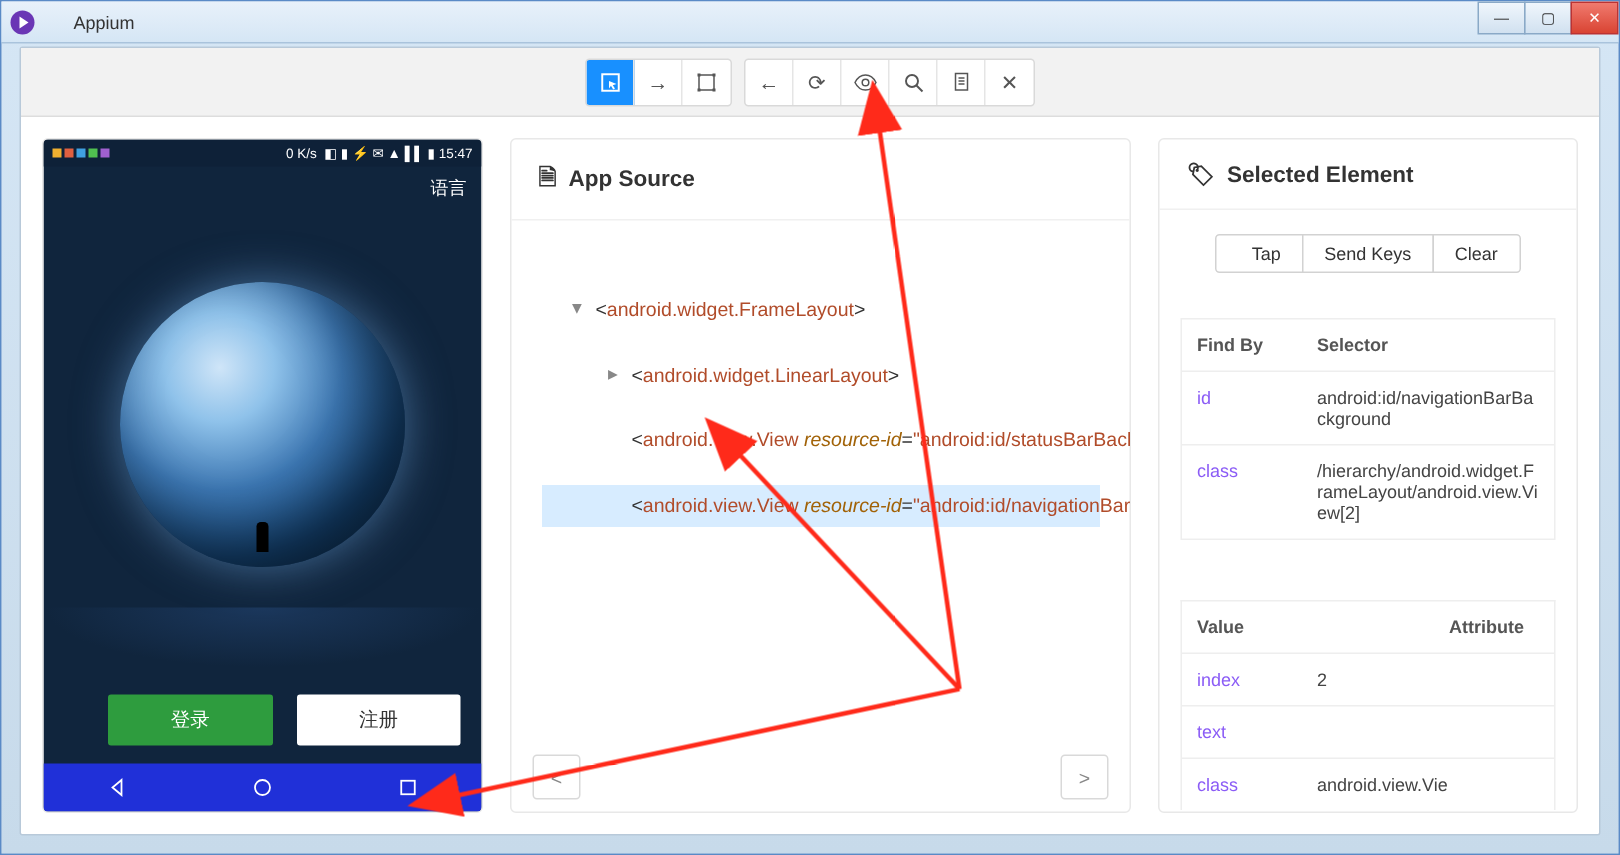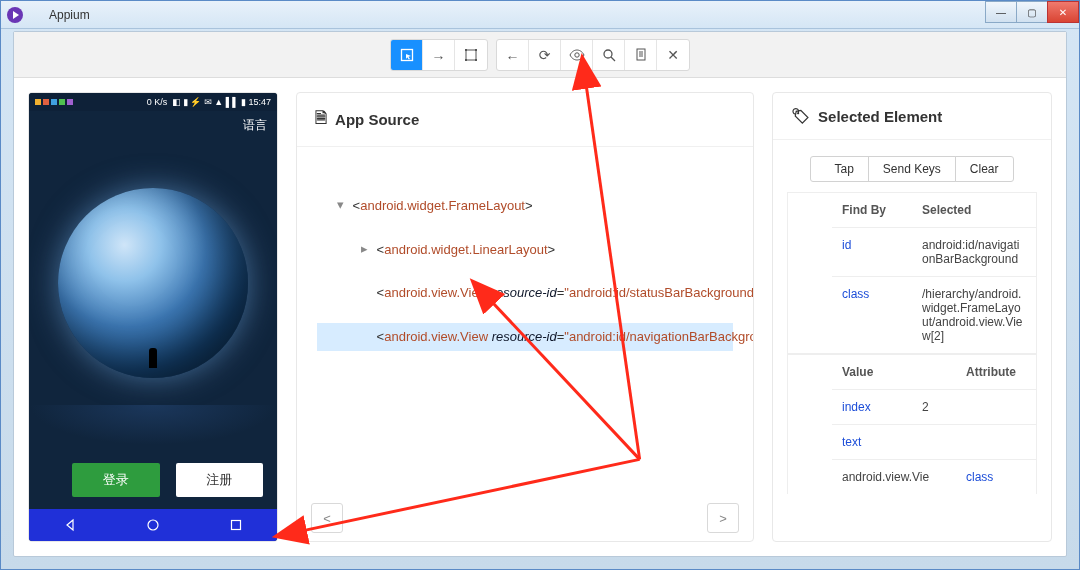--- a/index.html
+++ b/index.html
@@ -13,57 +13,57 @@
 .winbtn { width: 32px; height: 22px; border: 1px solid #8aa9c7; background: linear-gradient(#f0f6fc,#d1e1f0); display: flex; align-items: center; justify-content: center; font-size: 10px; margin-left: -1px; }
 .winbtn.close { background: linear-gradient(#f07a6e,#d94433); color: #fff; border-color: #b33; }
 .content { position: absolute; left: 12px; top: 30px; right: 12px; bottom: 12px; background: #fff; border: 1px solid #b8c9d9; border-radius: 2px; display: flex; flex-direction: column; }
 .toolbar { height: 46px; background: #f2f2f2; border-bottom: 1px solid #ddd; display: flex; align-items: center; justify-content: center; gap: 8px; }
 .btngrp { display: flex; border: 1px solid #d9d9d9; border-radius: 3px; overflow: hidden; background: #fff; }
 .tbtn { width: 32px; height: 30px; display: flex; align-items: center; justify-content: center; border-right: 1px solid #e5e5e5; color: #555; cursor: pointer; font-size: 14px; }
 .tbtn:last-child { border-right: none; }
 .tbtn.active { background: #1890ff; color: #fff; }
 .panels { flex: 1; display: flex; gap: 18px; padding: 14px; overflow: hidden; }
 .card { background: #fff; border: 1px solid #e8e8e8; border-radius: 4px; display: flex; flex-direction: column; }
-.phonecard { width: 250px; padding: 0; overflow: hidden; }
+.phonecard { width: 294px; padding: 0; overflow: hidden; }
 .phone { width: 100%; height: 100%; background: #10253d; position: relative; color: #fff; font-size: 10px; }
 .statusbar { height: 18px; display: flex; justify-content: space-between; align-items: center; padding: 0 6px; font-size: 9px; background: #0e2138; }
 .statusbar .sq { width: 6px; height: 6px; margin-right: 2px; display: inline-block; }
 .lang { text-align: right; padding: 6px 10px; font-size: 12px; }
 .earthzone { position: absolute; top: 60px; left: 0; right: 0; height: 260px; display: flex; align-items: center; justify-content: center; }
 .earth { width: 190px; height: 190px; border-radius: 50%; background: radial-gradient(circle at 35% 30%, #cfe5f8 0%, #8fc2ea 20%, #3c77b3 45%, #174a7e 70%, #0b2a4a 100%); box-shadow: 0 0 30px rgba(120,180,240,.5), inset -20px -20px 40px rgba(0,0,0,.5); position: relative; }
 .person { position: absolute; bottom: 10px; left: 50%; transform: translateX(-50%); width: 8px; height: 20px; background: #000; border-radius: 3px 3px 0 0; }
 .ground { position: absolute; bottom: 96px; left: 0; right: 0; height: 40px; background: radial-gradient(ellipse at center top, rgba(30,60,100,.8), transparent 70%); }
 .phonebtns { position: absolute; bottom: 44px; left: 0; right: 0; display: flex; gap: 16px; padding: 0 14px; margin-left: 29px; }
 .pbtn { flex: 1; height: 34px; display: flex; align-items: center; justify-content: center; font-size: 13px; border-radius: 2px; }
 .pbtn.login { background: #2e9c3e; color: #fff; }
 .pbtn.register { background: #fff; color: #333; }
 .navbar { position: absolute; bottom: 0; left: 0; right: 0; height: 32px; background: #2030d8; display: flex; align-items: center; justify-content: space-around; color: #fff; }
 .navglyph { width: 14px; height: 14px; }
 .middle { flex: 1; min-width: 0; }
 .cardhead { padding: 14px 18px; border-bottom: 1px solid #f0f0f0; font-size: 15px; font-weight: 600; color: #333; display: flex; align-items: center; gap: 8px; }
 .tree { flex: 1; padding: 30px 20px 10px 20px; font-size: 13px; line-height: 2.2; overflow: auto; position: relative; }
 .node { white-space: nowrap; margin-top: 15px; }
 .node .tog { display: inline-block; width: 12px; color: #888; transform: translateY(-1px); }
 .node .tag { color: #b14c2a; }
-.node .attr { color: #0f172a; font-style: italic; }
+.node .attr { color: #a16207; font-style: italic; }
 .node .val { color: #b14c2a; }
 .node.sel { background: #d7ecff; }
 .pagers { display: flex; justify-content: space-between; padding: 8px 14px; }
 .pgbtn { width: 32px; height: 30px; border: 1px solid #d9d9d9; border-radius: 3px; background: #fff; display: flex; align-items: center; justify-content: center; color: #888; }
 .right { width: 280px; }
 .actions { display: flex; justify-content: center; gap: 0; padding: 16px 0 10px 0; }
 .actbtn { padding: 5px 14px; border: 1px solid #d2d2d2; background: #fff; font-size: 12px; margin-left: -1px; cursor: pointer; }
 .actbtn:first-child { border-radius: 3px 0 0 3px; margin-left: 0; padding-left: 23px; }
 .actbtn:last-child { border-radius: 0 3px 3px 0; }
-.tbl { margin: 0 14px; border: 1px solid #eee; font-size: 12px; padding-left: 44px; }
+.tbl { margin: 20px 14px; border: 1px solid #eee; font-size: 12px; }
 .tbl .row { display: flex; border-bottom: 1px solid #eee; }
 .tbl .row:last-child { border-bottom: none; }
 .tbl .cell { padding: 10px 10px; word-break: break-word; }
 .tbl .cell.h { font-weight: 600; color: #555; }
-.tbl .c1 { width: 80px; flex: none; color: #1d4ed8; }
+.tbl .c1 { width: 80px; flex: none; color: #8b5cf6; }
 .tbl .c2 { flex: 1; color: #444; }
 .arrows { position: absolute; left: 0; top: 0; width: 100%; height: 100%; pointer-events: none; }
 </style>
 </head>
 <body>
 
 <div class="window">
   <div class="titlebar">
     <div class="logo"></div>
     <div class="title">Appium</div>
@@ -177,21 +177,21 @@
             <span>Selected Element</span>
           </div>
         <div class="actions">
           <div class="actbtn">Tap</div>
           <div class="actbtn">Send Keys</div>
           <div class="actbtn">Clear</div>
         </div>
         <div class="tbl">
           <div class="row">
               <div class="cell c1 h">Find By</div>
-              <div class="cell c2 h">Selected</div>
+              <div class="cell c2 h">Selector</div>
             </div>
           <div id="findby-rows">
               <div class="row">
                 <div class="cell c1">id</div>
                 <div class="cell c2">android:id/navigationBarBackground</div>
               </div>
               <div class="row">
                 <div class="cell c1">class</div>
                 <div class="cell c2">/hierarchy/android.widget.FrameLayout/android.view.View[2]</div>
               </div>
@@ -205,22 +205,22 @@
           <div id="attr-rows">
               <div class="row">
                 <div class="cell c1">index</div>
                 <div class="cell c2">2</div>
               </div>
               <div class="row">
                 <div class="cell c1">text</div>
                 <div class="cell c2"></div>
               </div>
               <div class="row">
+                <div class="cell c1">class</div>
                 <div class="cell c2">android.view.Vie</div>
-                <div class="cell c1">class</div>
               </div>
             </div>
         </div>
       </div>
     </div>
   </div>
 
   <svg class="arrows" viewBox="0 0 1080 570">
     <defs>
         <marker id="ah" markerWidth="12" markerHeight="12" refX="2" refY="5" orient="auto">

